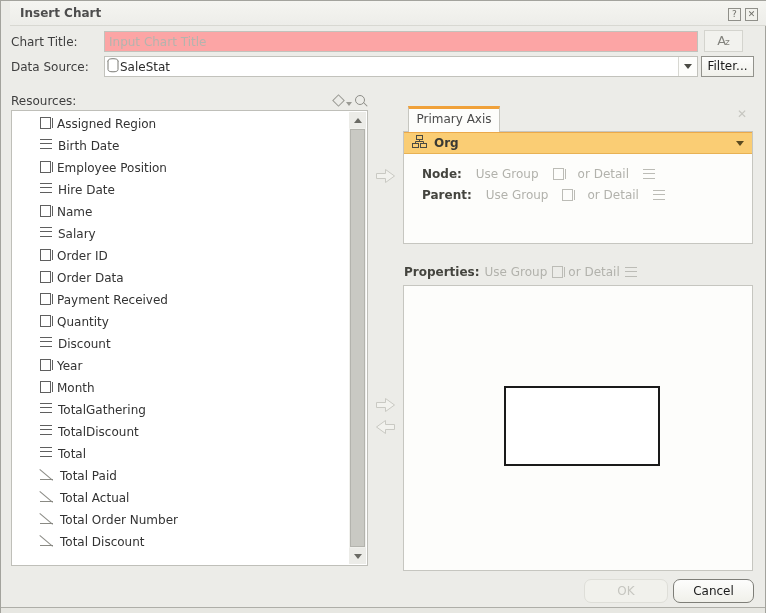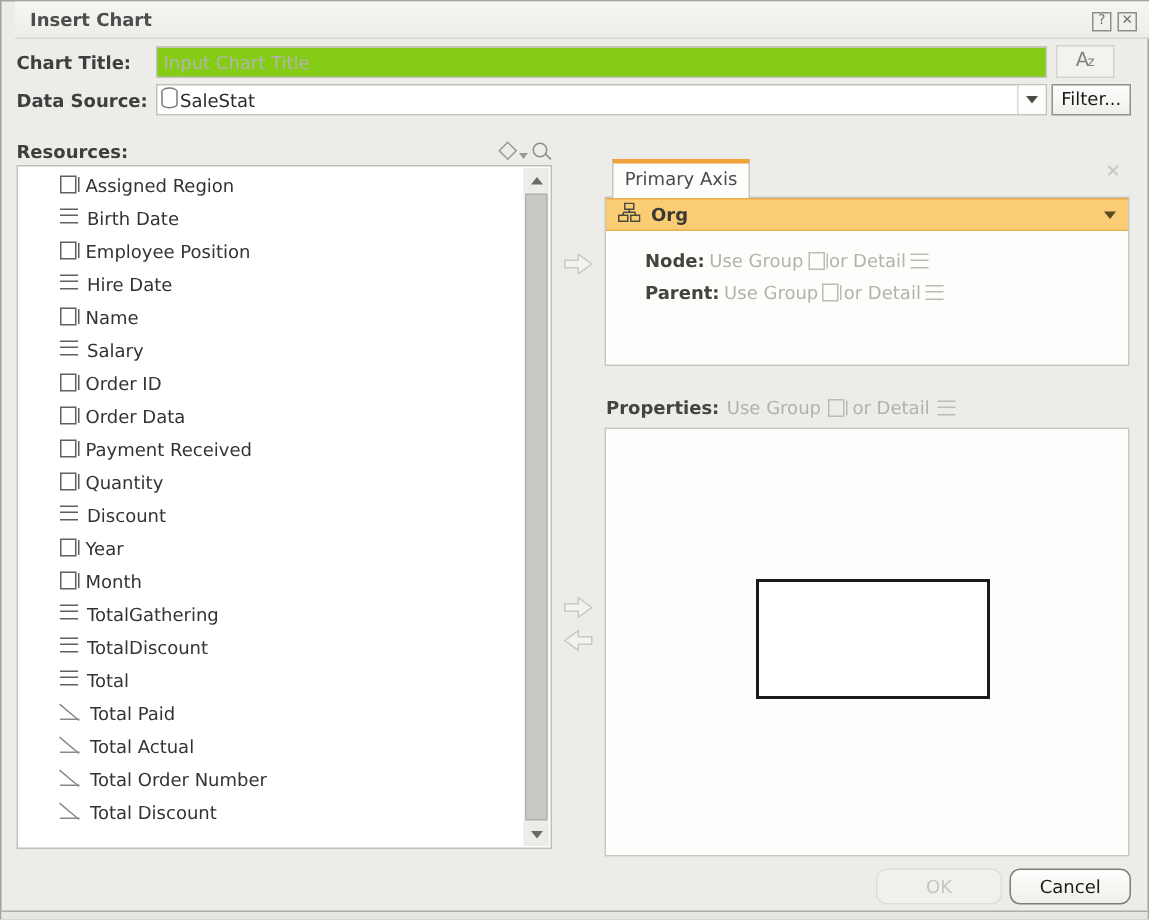--- a/index.html
+++ b/index.html
@@ -7,22 +7,22 @@
   .dialog{position:relative;width:764px;height:611px;border:1px solid #A3A39D;background:#ECECE8;box-sizing:content-box;}
 
   
   .titlebar{position:absolute;left:9px;top:0;width:764px;height:24px;background:linear-gradient(#F5F5F1,#EDEDE9);border-bottom:1px solid #D8D8D2;}
   .titlebar .title{position:absolute;left:10px;top:5px;font-weight:bold;color:#4D4D4D;}
   .tb-btn{position:absolute;top:7px;width:13px;height:13px;box-sizing:border-box;border:1px solid #8F8F89;background:#F1F1EC;color:#6E6E68;font-size:9px;line-height:11px;text-align:center;cursor:default;}
   .tb-help{left:718px;}
   .tb-close{left:735px;}
 
   
-  .form-label{position:absolute;left:10px;color:#3E3E3E;font-weight:bold;}
-  .txt-input{position:absolute;left:103px;top:30px;width:594px;height:21px;box-sizing:border-box;border:1px solid #C2C2BC;background:#84cc16;font:12px "DejaVu Sans",sans-serif;color:#333;padding:0 4px;outline:none;}
+  .form-label{position:absolute;left:10px;color:#3E3E3E;}
+  .txt-input{position:absolute;left:103px;top:30px;width:594px;height:21px;box-sizing:border-box;border:1px solid #C2C2BC;background:#fca5a5;font:12px "DejaVu Sans",sans-serif;color:#333;padding:0 4px;outline:none;}
   .txt-input::placeholder{color:#B4B4AE;}
   .font-btn{position:absolute;left:703px;top:29px;width:39px;height:22px;box-sizing:border-box;border:1px solid #D4D4CE;background:#F2F2EE;text-align:center;color:#83837D;cursor:default;}
   .font-btn .fa{font-size:13px;line-height:20px;}
   .font-btn .fz{font-size:9px;margin-left:-1px;}
   .combo{position:absolute;left:103px;top:55px;width:594px;height:21px;box-sizing:border-box;border:1px solid #C2C2BC;background:#FFF;display:flex;align-items:center;padding-left:2px;cursor:default;}
   .combo .val{color:#2B2B2B;margin-left:1px;}
   .combo .dd-btn{position:absolute;right:0;top:0;bottom:0;width:18px;border-left:1px solid #D8D8D2;display:flex;align-items:center;justify-content:center;background:#FDFDFB;}
   .caret-down{width:0;height:0;border-left:4px solid transparent;border-right:4px solid transparent;border-top:5px solid #4A4A44;}
   .push-btn{position:absolute;box-sizing:border-box;border:1px solid #92928C;background:linear-gradient(#FDFDFC,#F0F0EA);color:#1A1A1A;text-align:center;cursor:default;}
   .filter-btn{left:700px;top:55px;width:53px;height:21px;line-height:19px;}
@@ -62,21 +62,21 @@
   .xfer svg{display:block;}
 
   
   .tab{position:absolute;left:407px;top:105px;width:92px;height:26px;box-sizing:border-box;background:#FDFDFB;border:1px solid #C6C6C0;border-bottom:none;border-top:3px solid #F0A13A;text-align:center;line-height:21px;color:#4A4A4A;z-index:2;cursor:default;}
   .tab-close{position:absolute;left:736px;top:106px;color:#C6C6C0;font-size:12px;line-height:14px;cursor:default;z-index:2;}
   .panel{position:absolute;left:402px;box-sizing:border-box;border:1px solid #C6C6C0;background:#FDFDFB;}
   .panel-axis{top:130px;width:350px;height:113px;}
   .org-header{position:absolute;left:0;right:0;top:0;height:22px;background:#FACD74;border-top:1px solid #EBA94A;border-bottom:1px solid #E8B254;box-sizing:border-box;display:flex;align-items:center;padding:0 8px;gap:7px;cursor:default;}
   .org-header .org-name{font-weight:bold;color:#3A3A34;}
   .org-header .caret-down{margin-left:auto;border-top-color:#5A4A20;}
-  .axis-row{position:absolute;left:18px;display:flex;align-items:center;gap:3px;white-space:nowrap;margin-left:8px;}
+  .axis-row{position:absolute;left:18px;display:flex;align-items:center;gap:14px;white-space:nowrap;}
   .axis-row .rname{font-weight:bold;color:#44443E;}
   .gray-txt{color:#B2B2AC;}
   .gray-ic{color:#BCBCB6;}
 
   
   .props-row{position:absolute;left:403px;top:264px;display:flex;align-items:center;gap:5px;white-space:nowrap;}
   .props-row .rname{font-weight:bold;color:#44443E;}
   .panel-props{top:284px;width:350px;height:286px;}
   .node-rect{position:absolute;left:100px;top:100px;width:152px;height:76px;border:2px solid #1A1A1A;background:#FFF;}
 

